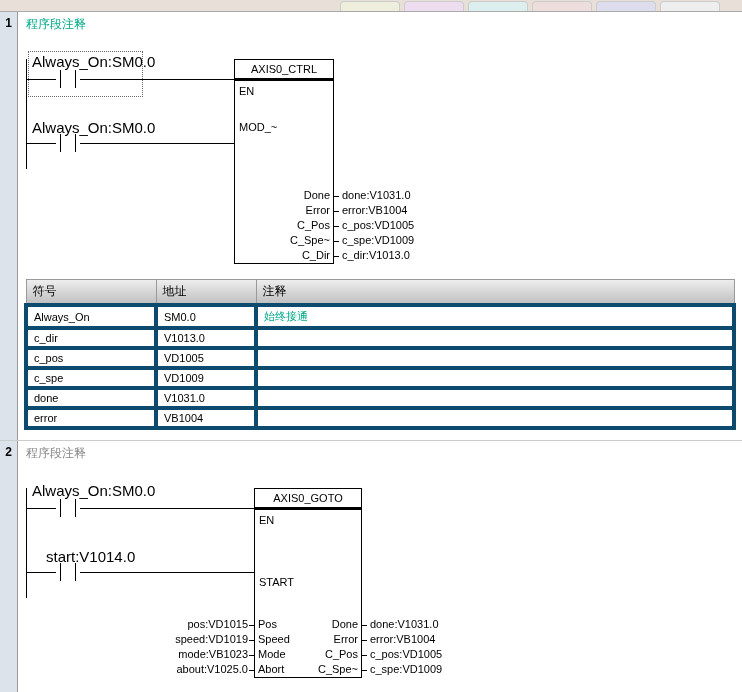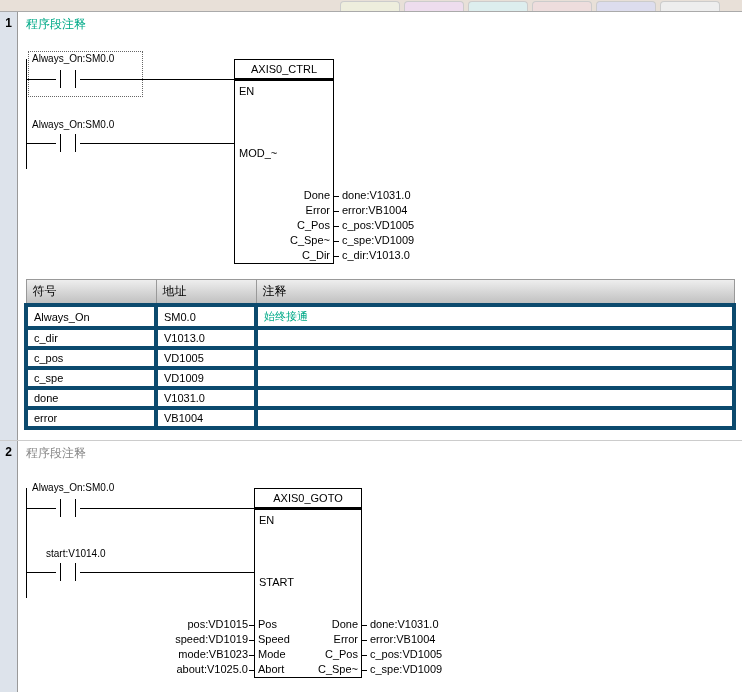--- a/index.html
+++ b/index.html
@@ -5,21 +5,21 @@
 * { box-sizing: border-box; margin: 0; padding: 0; }
 body { font-family: Arial, "Microsoft YaHei", sans-serif; font-size: 11px; background: #fff; width: 742px; }
 .tabs-hint { height: 12px; background: #e8e0d8; border-bottom: 1px solid #aaa; position: relative; }
 .tabs-hint span { position: absolute; width: 60px; height: 10px; border: 1px solid #ccc; border-bottom: none; border-radius: 4px 4px 0 0; top: 1px; }
 .network { display: flex; border-bottom: 1px solid #ccc; }
 .net-num { width: 18px; background: #dde3eb; border-right: 1px solid #999; text-align: center; padding-top: 4px; font-weight: bold; font-size: 12px; }
 .net-body { flex: 1; background: #fff; padding: 2px 6px 10px 6px; position: relative; }
 .net-title { color: #0a8; font-size: 12px; padding: 2px 0 6px 2px; }
 .net-title.gray { color: #888; }
 .ladder { position: relative; height: 230px; }
-.contact-label { position: absolute; font-size: 10px; }
+.contact-label { position: absolute; font-size: 15px; }
 .h-line { position: absolute; height: 1px; background: #000; }
 .v-line { position: absolute; width: 1px; background: #000; }
 .contact { position: absolute; width: 24px; height: 18px; }
 .contact::before, .contact::after { content: ""; position: absolute; top: 0; width: 1px; height: 100%; background: #000; }
 .contact::before { left: 4px; }
 .contact::after { right: 4px; }
 .dotted-box { position: absolute; border: 1px dotted #666; }
 .block { position: absolute; border: 1px solid #000; background: #fff; }
 .block-title { text-align: center; padding: 3px 0; border-bottom: 3px solid #000000; font-size: 11px; }
 .pin-row { display: flex; justify-content: space-between; padding: 2px 4px; font-size: 11px; }
@@ -63,21 +63,21 @@
       <div class="h-line" style="left:2px; top:104px; width:30px;"></div>
       <div class="contact" style="left:32px; top:95px;"></div>
       <div class="h-line" style="left:56px; top:104px; width:154px;"></div>
 
       <div class="block" style="left:210px; top:20px; width:100px; height:205px;">
         <div class="block-title">AXIS0_CTRL</div>
         <div class="pin-row" style="margin-top:2px;">
             <span class="pin-left">EN</span>
             <span></span>
           </div>
-        <div class="pin-row" style="margin-top:46px;">
+        <div class="pin-row" style="margin-top:20px;">
             <span class="pin-left">MOD_~</span>
             <span></span>
           </div>
       </div>
 
       <div id="n1-outs">
           <div class="pin-ext" style="position: absolute; right: auto; left: 260px; top: 150px; text-align: right; width: 46px;">Done</div>
           <div class="pin-tick" style="left: 310px; top: 157px;"></div>
           <div class="pin-ext" style="position: absolute; left: 318px; top: 150px;">done:V1031.0</div>
           <div class="pin-ext" style="position: absolute; right: auto; left: 260px; top: 165px; text-align: right; width: 46px;">Error</div>

